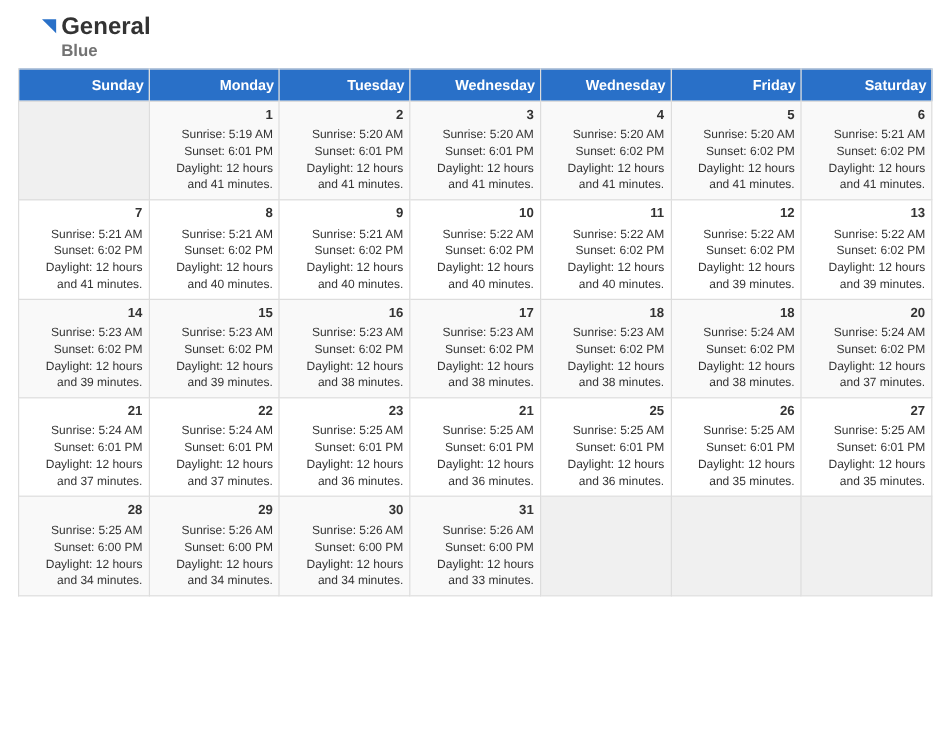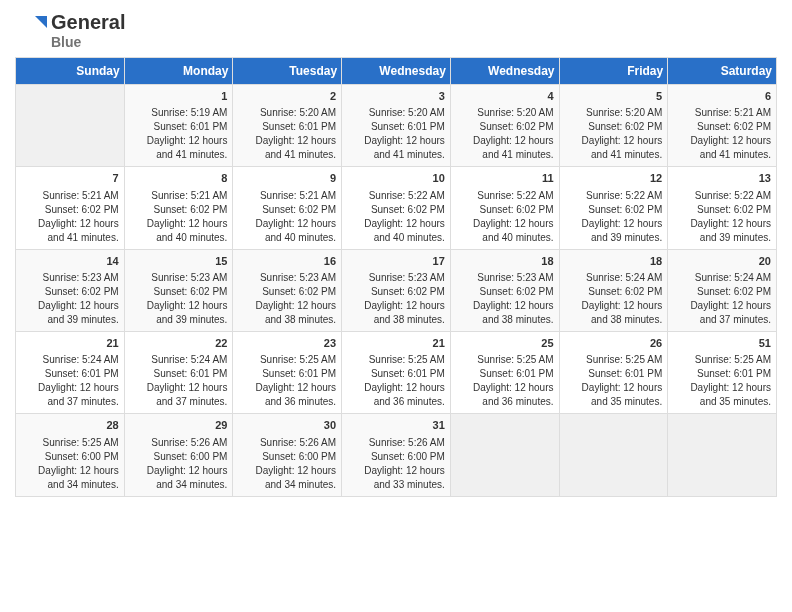--- a/index.html
+++ b/index.html
@@ -269,21 +269,21 @@
           <span style="display: block;">Sunset: 6:01 PM</span>
           <span style="display: block;">Daylight: 12 hours and 36 minutes.</span>
         </td>
         <td>
           <span class="day-number">26</span>
           <span style="display: block;">Sunrise: 5:25 AM</span>
           <span style="display: block;">Sunset: 6:01 PM</span>
           <span style="display: block;">Daylight: 12 hours and 35 minutes.</span>
         </td>
         <td>
-          <span class="day-number">51</span>
+          <span class="day-number">27</span>
           <span style="display: block;">Sunrise: 5:25 AM</span>
           <span style="display: block;">Sunset: 6:01 PM</span>
           <span style="display: block;">Daylight: 12 hours and 35 minutes.</span>
         </td>
       </tr>
       <tr>
         <td>
           <span class="day-number">28</span>
           <span style="display: block;">Sunrise: 5:25 AM</span>
           <span style="display: block;">Sunset: 6:00 PM</span>

